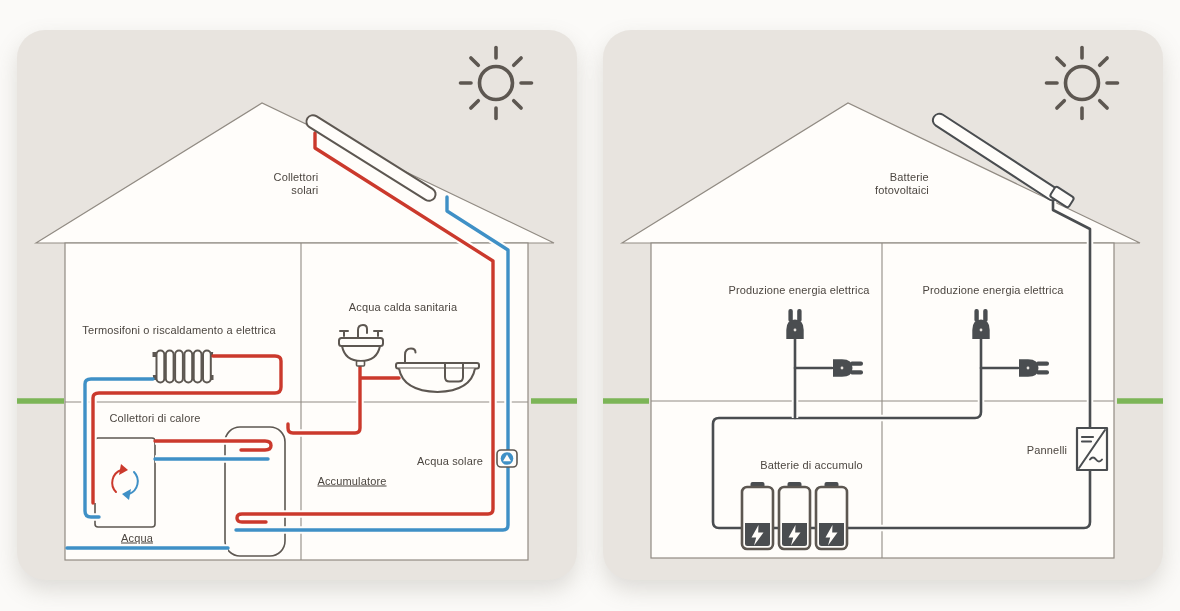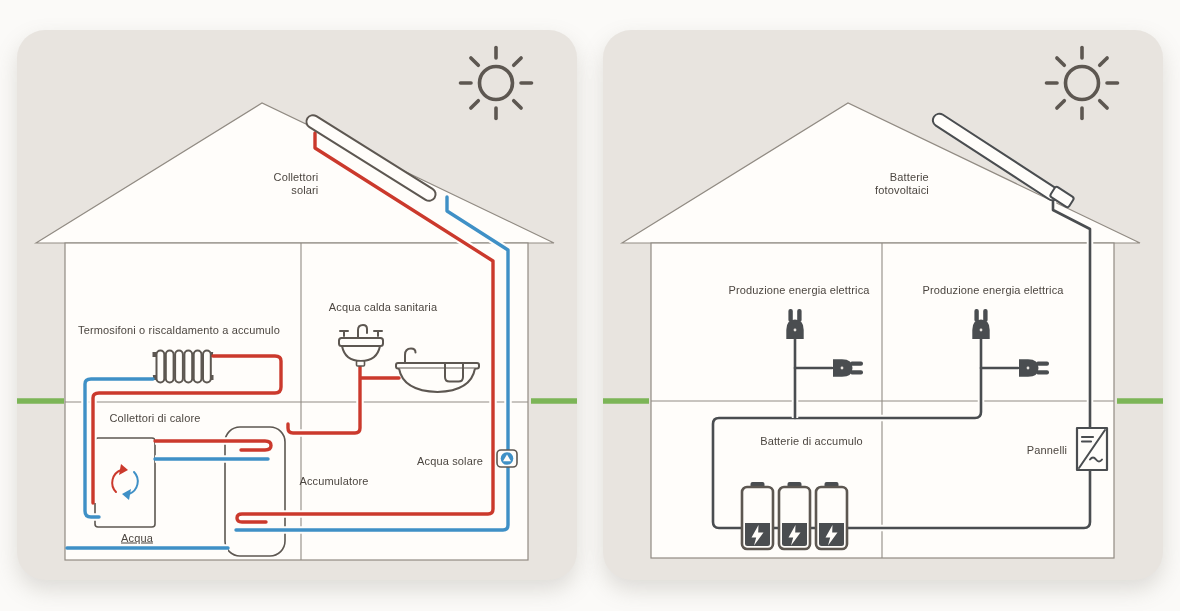--- a/index.html
+++ b/index.html
@@ -19,29 +19,29 @@
   #panel-left{left:17px;}
   #panel-right{left:603px;}
   svg.art{position:absolute;left:0;top:0;width:1180px;height:611px;}
   .label{
     position:absolute;transform:translate(-50%,-50%);
     font-size:11px;line-height:13px;letter-spacing:.15px;
     color:var(--c-text,#4c4640);text-align:right;white-space:pre-line;
   }
   #lbl-collettori{left:296px;top:184px;}
   #lbl-termosifoni{left:179px;top:330px;}
-  #lbl-acqua-calda{left:383px;top:307px;}
+  #lbl-acqua-calda{left:403px;top:307px;}
   #lbl-generatore{left:155px;top:418px;}
-  #lbl-accumulatore{left:334px;top:481px;}
+  #lbl-accumulatore{left:352px;top:481px;text-decoration:underline;}
   #lbl-pompa{left:450px;top:461px;}
   #lbl-acqua{left:137px;top:538px;text-decoration:underline;}
   #lbl-pannelli{left:902px;top:184px;}
   #lbl-produzione-1{left:799px;top:290px;}
   #lbl-produzione-2{left:993px;top:290px;}
-  #lbl-batterie{left:797px;top:441px;padding-left:29px;}
+  #lbl-batterie{left:797px;top:465px;padding-left:29px;}
   #lbl-inverter{left:1047px;top:450px;}
 
   
   .housefill{fill:var(--c-house_fill,#fffdfa);stroke:var(--c-outline,#918b83);stroke-width:1.2;}
   .thin{fill:none;stroke:var(--c-outline,#918b83);stroke-width:1.1;}
   .green{fill:none;stroke:var(--c-green,#7cb557);stroke-width:5.5;}
   .halo{fill:none;stroke:var(--c-house_fill,#fffdfa);stroke-width:7.5;stroke-linecap:butt;stroke-linejoin:round;}
   .hot{fill:none;stroke:var(--c-red,#cb392c);stroke-width:3.4;stroke-linecap:round;stroke-linejoin:round;}
   .cold{fill:none;stroke:var(--c-blue,#3f90c6);stroke-width:3.4;stroke-linecap:round;stroke-linejoin:round;}
   .wirehalo{fill:none;stroke:var(--c-house_fill,#fffdfa);stroke-width:6.5;stroke-linecap:butt;stroke-linejoin:round;}
@@ -240,21 +240,21 @@
           <rect x="-11" y="-6" width="22" height="12" rx="2.5" class="ic" style="stroke:var(--c-dark,#4a4d50)"></rect>
         </g>
       </g>
 
       <use href="#sun" transform="translate(1082,83)"></use>
     </g>
   </svg>
 
   <div class="label" id="lbl-collettori">Collettori
 solari</div>
-  <div class="label" id="lbl-termosifoni">Termosifoni o riscaldamento a accumulo</div>
+  <div class="label" id="lbl-termosifoni">Termosifoni o riscaldamento a elettrica</div>
   <div class="label" id="lbl-acqua-calda">Acqua calda sanitaria</div>
   <div class="label" id="lbl-generatore">Collettori di calore</div>
   <div class="label" id="lbl-accumulatore">Accumulatore</div>
   <div class="label" id="lbl-pompa">Acqua solare</div>
   <div class="label" id="lbl-acqua">Acqua</div>
   <div class="label" id="lbl-pannelli">Batterie
 fotovoltaici</div>
   <div class="label" id="lbl-produzione-1">Produzione energia elettrica</div>
   <div class="label" id="lbl-produzione-2">Produzione energia elettrica</div>
   <div class="label" id="lbl-batterie">Batterie di accumulo</div>

